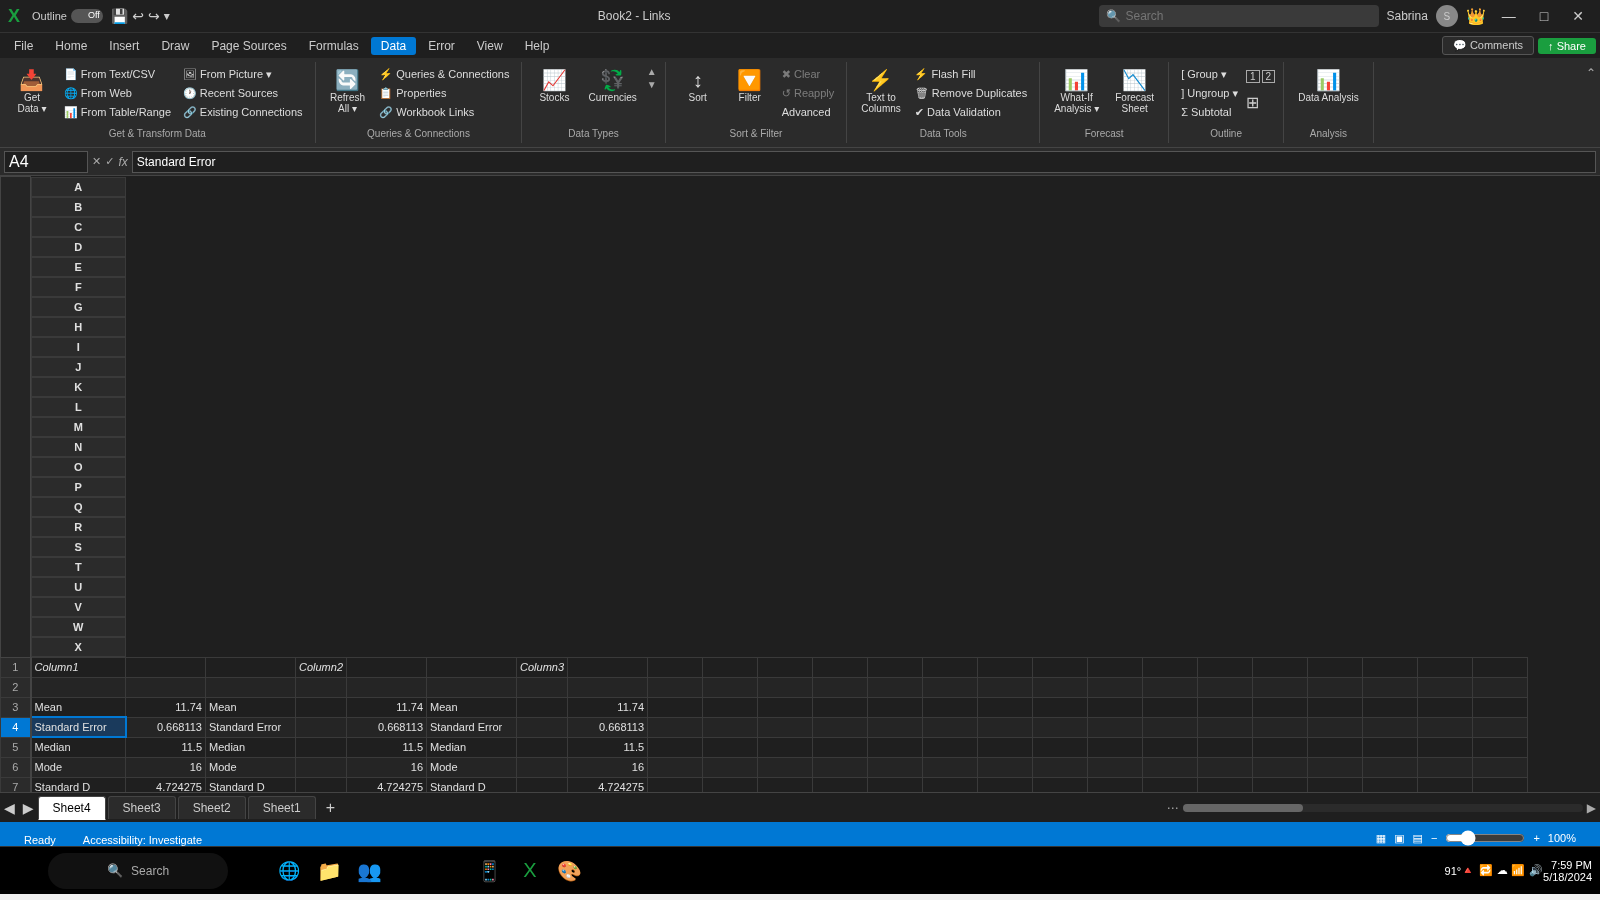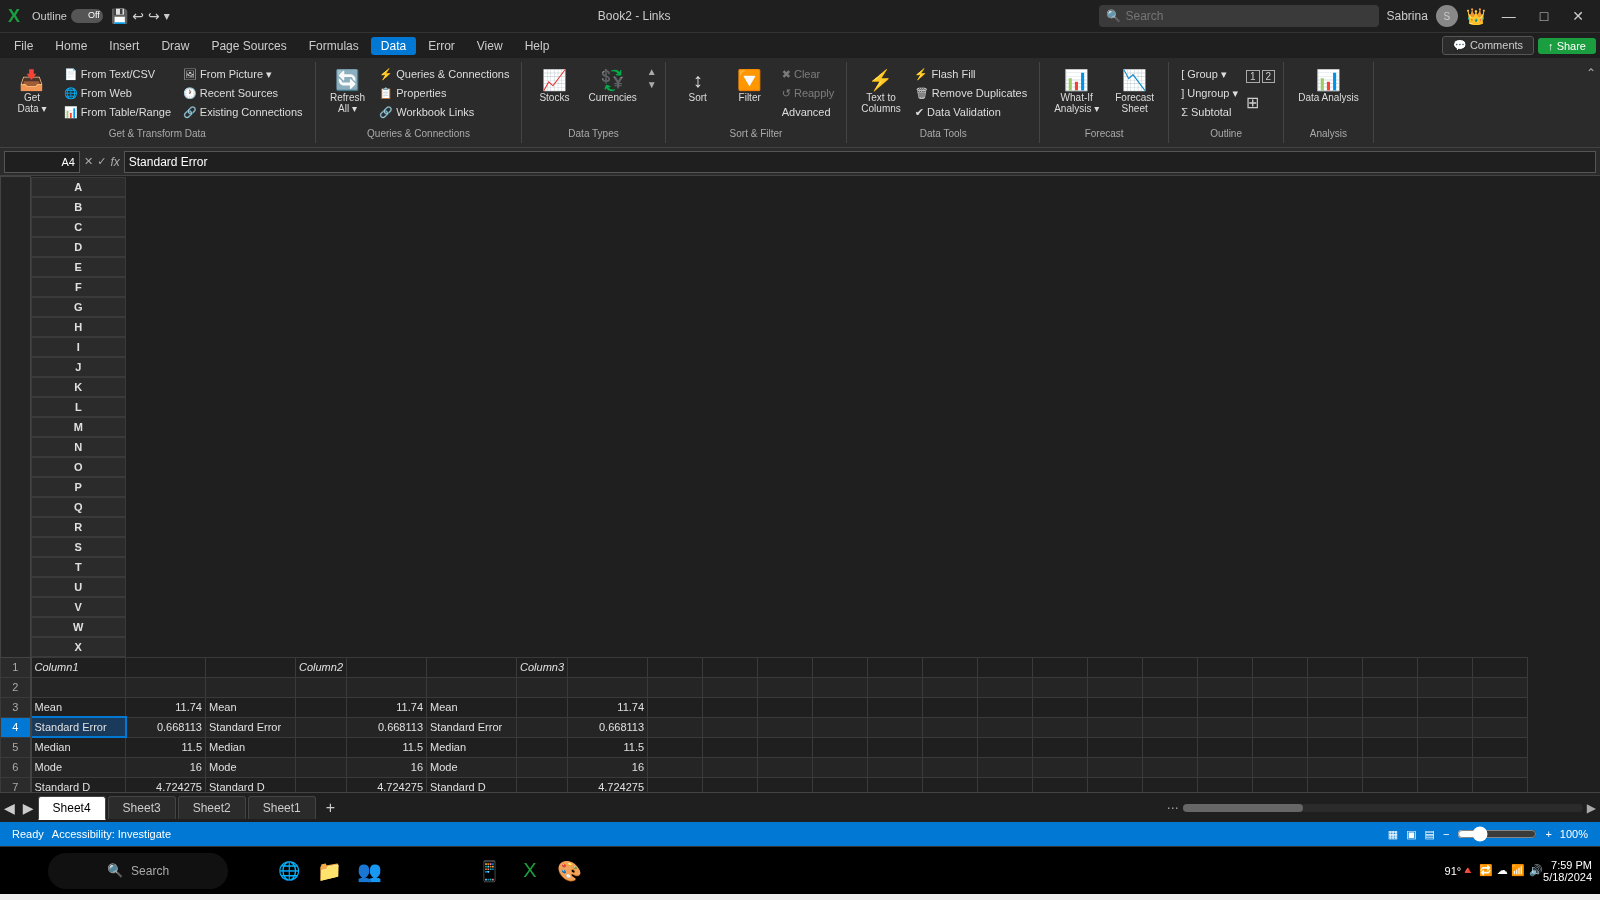--- a/index.html
+++ b/index.html
@@ -107,25 +107,25 @@
       align-items: center;
       height: 28px;
       padding: 0 4px;
       border-bottom: 1px solid #444;
       gap: 4px;
     }
     #name-box {
       background: #1f1f1f;
       border: 1px solid #555;
       color: #fff;
-      width: 76px;
+      width: 84px;
       height: 22px;
-      font-size: 11px;
+      font-size: 16px;
       padding: 0 4px;
-      text-align: right;
+      text-align: left;
     }
     #formula-icons { display: flex; align-items: center; gap: 4px; color: #aaa; font-size: 14px; }
     #formula-input {
       background: #1f1f1f;
       border: 1px solid #555;
       color: #fff;
       flex: 1;
       height: 22px;
       font-size: 12px;
       padding: 0 4px;
@@ -203,24 +203,24 @@
     }
     .tab.active { background: #fff; color: #000; border-bottom: 1px solid #fff; }
     .tab-add { color: #ccc; padding: 2px 8px; cursor: pointer; font-size: 16px; }
 
     
     #status-bar {
       background: #0078d4;
       color: #fff;
       height: 24px;
       display: flex;
-      align-items: center;
-      padding: 0 12px;
+      align-items: flex-end;
+      padding: 0 24px;
       font-size: 11px;
-      gap: 8px;
+      gap: 27px;
     }
     #status-bar .status-right { margin-left: auto; display: flex; align-items: center; gap: 8px; }
     .zoom-slider { width: 80px; accent-color: #fff; }
 
     
     #taskbar {
       background: #000;
       height: 48px;
       display: flex;
       align-items: center;

